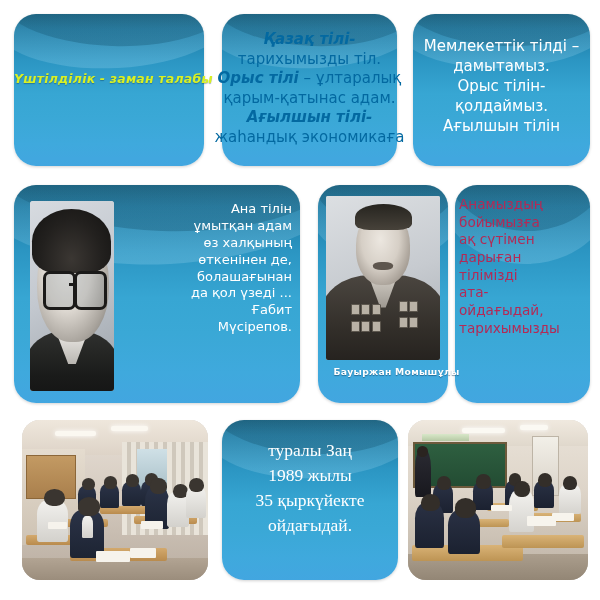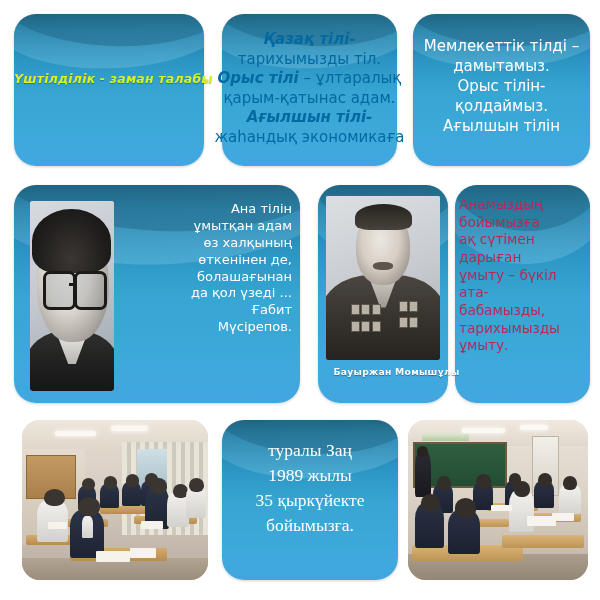--- a/index.html
+++ b/index.html
@@ -442,25 +442,24 @@
     <div class="caption">Бауыржан Момышұлы</div>
   </div>
 
   <div class="tile" id="tile6">
     <div class="tile-bg"></div>
     <div class="body">
       <div>Анамыздың</div>
       <div>бойымызға</div>
       <div>ақ сүтімен</div>
       <div>дарыған</div>
-      <div>ұмыту – бүкіл</div>
+      <div>тілімізді</div>
       <div>ата-</div>
-      <div>бабамызды,</div>
+      <div>ойдағыдай,</div>
       <div>тарихымызды</div>
-      <div>ұмыту.</div>
     </div>
   </div>
 
   <div class="tile" id="tile7">
     <div class="photo photo-rounded">
       <div class="scene classA">
         <div class="p-el ceiling"></div>
         <div class="p-el lamp" style="left:18%; top:7%; width:22%;"></div>
         <div class="p-el lamp" style="left:48%; top:4%; width:20%;"></div>
         <div class="p-el wall"></div>
@@ -504,21 +503,21 @@
       </div>
     </div>
   </div>
 
   <div class="tile" id="tile8">
     <div class="tile-bg"></div>
     <div class="body">
       <div>туралы Заң</div>
       <div>1989 жылы</div>
       <div>35 қыркүйекте</div>
-      <div>бойымызға.</div>
+      <div>ойдағыдай.</div>
     </div>
   </div>
 
   <div class="tile" id="tile9">
     <div class="photo photo-rounded">
       <div class="scene classB">
         <div class="p-el wall"></div>
         <div class="p-el lamp" style="left:30%; top:5%; width:24%;"></div>
         <div class="p-el lamp" style="left:62%; top:3%; width:16%;"></div>
         <div class="p-el boardtop"></div>

